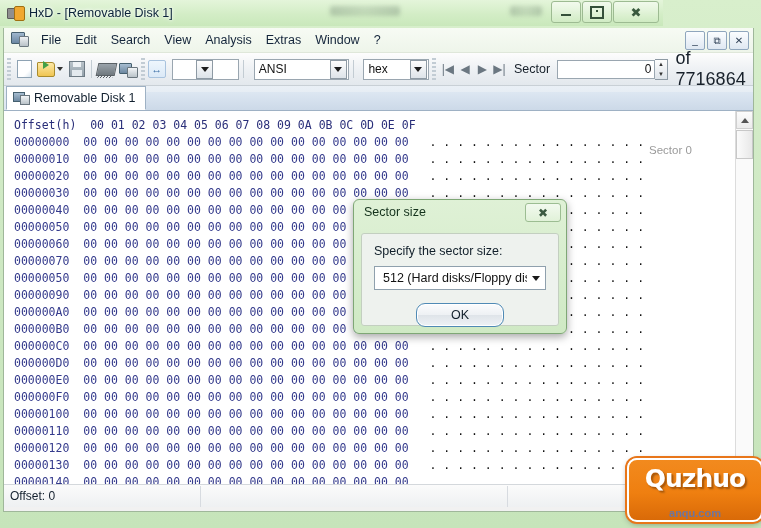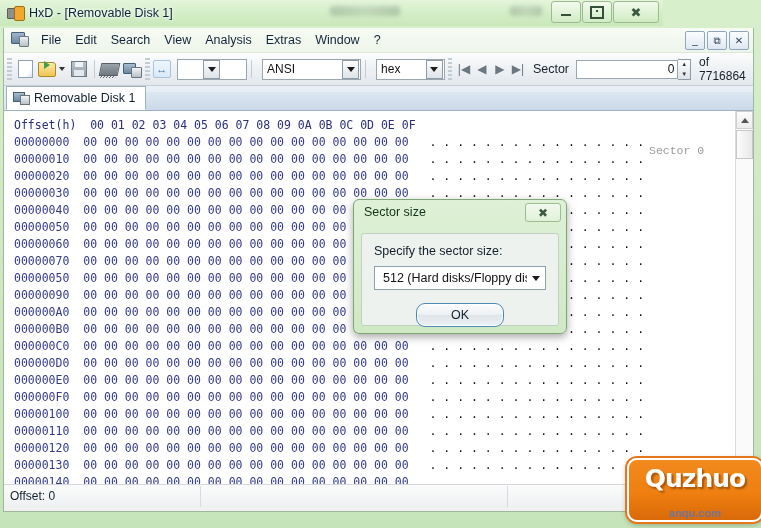--- a/index.html
+++ b/index.html
@@ -79,21 +79,21 @@
   .tb-combo .btn{width:15px;height:17px;margin:0 1px 0 0;border:1px solid #8e9aa4;
     background:linear-gradient(180deg,#fdfdfd,#dde3e9);display:flex;align-items:center;justify-content:center;}
   .tb-combo .btn i{width:0;height:0;border-left:4px solid transparent;border-right:4px solid transparent;border-top:5px solid #1c1c1c;}
   .navbtn{width:20px;height:20px;display:flex;align-items:center;justify-content:center;color:#6b7781;}
   .sector-label{margin:0 7px 0 6px;font-size:12.5px;color:#17202a;}
   .sector-input{width:105px;height:17px;background:#fff;border:1px solid #9aa6b0;
     text-align:right;padding:0 3px;font-size:12px;color:#111;line-height:17px;}
   .spin{width:13px;height:19px;border:1px solid #8e9aa4;border-left:none;
     background:linear-gradient(180deg,#fdfdfd,#dde3e9);display:flex;flex-direction:column;}
   .spin i{flex:1;display:flex;align-items:center;justify-content:center;font-size:6px;color:#333;}
-  .of-text{margin-left:8px;font-size:12px;color:#17202a;}
+  .of-text{margin-left:8px;font-size:18px;color:#17202a;}
 
   
   .tabstrip{height:24px;background:linear-gradient(180deg,#eaf0f6,#dce5ef);
     border-bottom:1px solid #9eb1c4;display:flex;align-items:flex-end;padding-left:2px;}
   .tab{height:22px;display:flex;align-items:center;padding:0 10px 0 6px;
     background:#fff;border:1px solid #9eb1c4;border-bottom:1px solid #fff;
     font-size:12.5px;color:#12202f;}
   .tab .ti{width:16px;height:14px;margin-right:5px;position:relative;}
   .tab .ti .b{position:absolute;left:0;top:1px;width:10px;height:8px;background:linear-gradient(180deg,#a6bcd0,#6d88a1);border:1px solid #45606f;}
   .tab .ti .f{position:absolute;left:7px;top:4px;width:8px;height:8px;background:linear-gradient(180deg,#f2f5f7,#b9c2c8);border:1px solid #69757d;}
@@ -102,21 +102,21 @@
   
   .hexwrap{position:relative;height:373px;background:#fff;overflow:hidden;}
   .hexpad{position:absolute;left:0;top:0;right:17px;bottom:0;background:#fff;padding:6px 0 0 10px;}
   .hexrow{font-family:"DejaVu Sans Mono","Liberation Mono",monospace;
     font-size:11.5px;line-height:17px;white-space:pre;color:#343a8c;letter-spacing:0px;}
   .hexrow.head{color:#2a2f7a;}
   .hexrow .off{color:#343a8c;}
   .hexrow .by{color:#343a8c;text-align:center;}
   .hexrow .as{color:#111;}
   .sector-note{position:absolute;left:645px;top:33px;
-    font-family:Liberation Mono, monospace;font-size:11.5px;color:#9a9a9a;}
+    font-family:Liberation Sans, sans-serif;font-size:11.5px;color:#9a9a9a;}
   .vscroll{position:absolute;right:0;top:0;width:17px;bottom:0;background:#fafafa;border-left:1px solid #dcdcdc;}
   .vs-up{height:16px;border:1px solid #cfcfcf;background:linear-gradient(180deg,#fcfcfc,#ececec);
     display:flex;align-items:center;justify-content:center;}
   .vs-up i{width:0;height:0;border-left:4px solid transparent;border-right:4px solid transparent;border-bottom:5px solid #555;}
   .vs-thumb{height:27px;margin-top:1px;border:1px solid #c8c8c8;background:linear-gradient(90deg,#fbfbfb,#e8e8e8);}
 
   
   .status{height:22px;display:flex;align-items:center;
     background:linear-gradient(180deg,#fbfbfb,#eef0f2);border-top:1px solid #d4d8dc;font-size:12px;color:#13202e;}
   .st-cell{height:21px;display:flex;align-items:center;padding:0 6px;border-right:1px solid #d7dbe0;}

